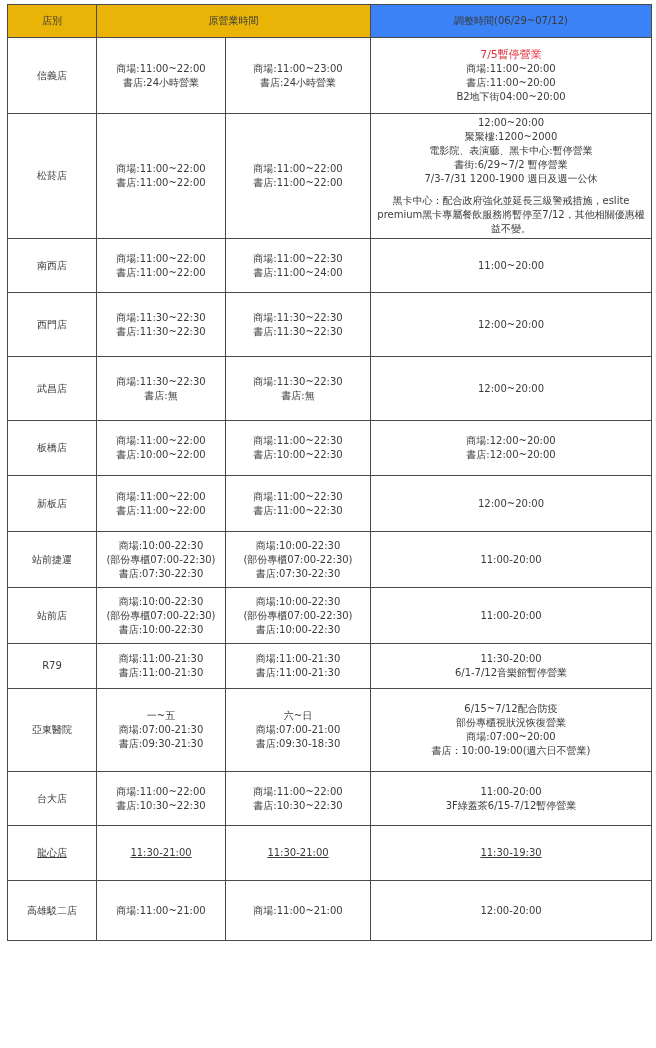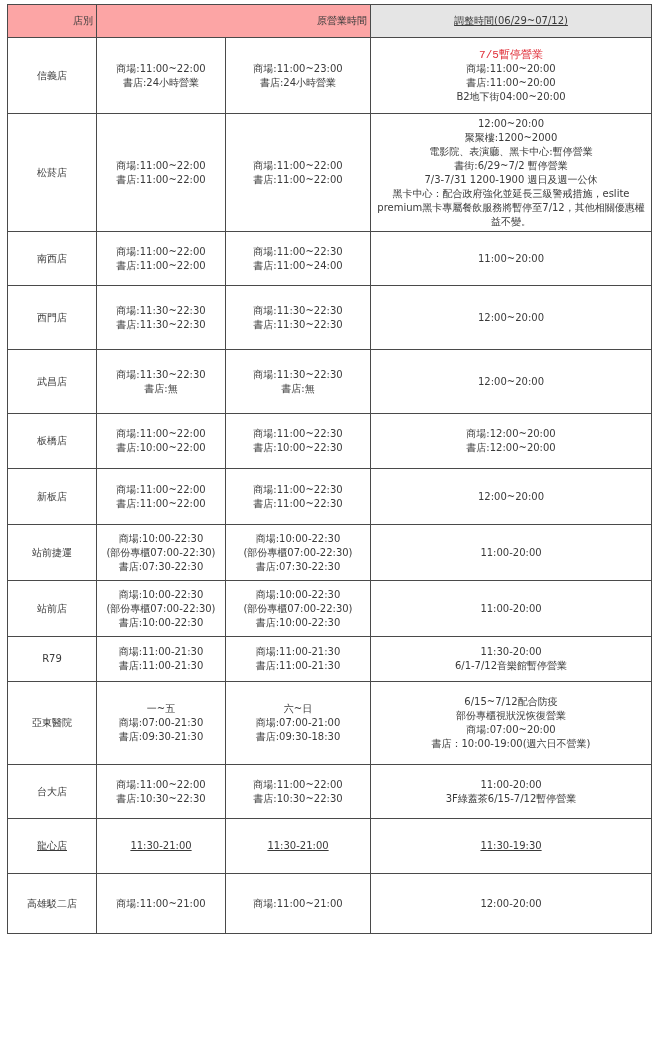--- a/index.html
+++ b/index.html
@@ -14,25 +14,25 @@
       color: #3a3a3a;
     }
     td, th {
       border: 1px solid #4a4a4a;
       text-align: center;
       vertical-align: middle;
       padding: 2px 3px;
       line-height: 14px;
       font-weight: normal;
     }
-    th.gray { background: #fca5a5; text-align: right; }
-    th.orange { background: #e5e5e5; text-decoration: underline; }
+    th.gray { background: #eab308; }
+    th.orange { background: #3b82f6; }
     .line { display: block; white-space: nowrap; }
-    .red { color: #e0303a; font-size: 11px; font-family: Liberation Mono, monospace; }
-    .wrapline { white-space: normal; display: block; }
+    .red { color: #e0303a; font-size: 11px; }
+    .wrapline { white-space: normal; display: block; margin-top: 8px; }
   </style>
 </head>
 <body>
 
 <div class="wrap">
   <table>
     <colgroup>
       <col style="width:89px">
       <col style="width:129px">
       <col style="width:145px">

